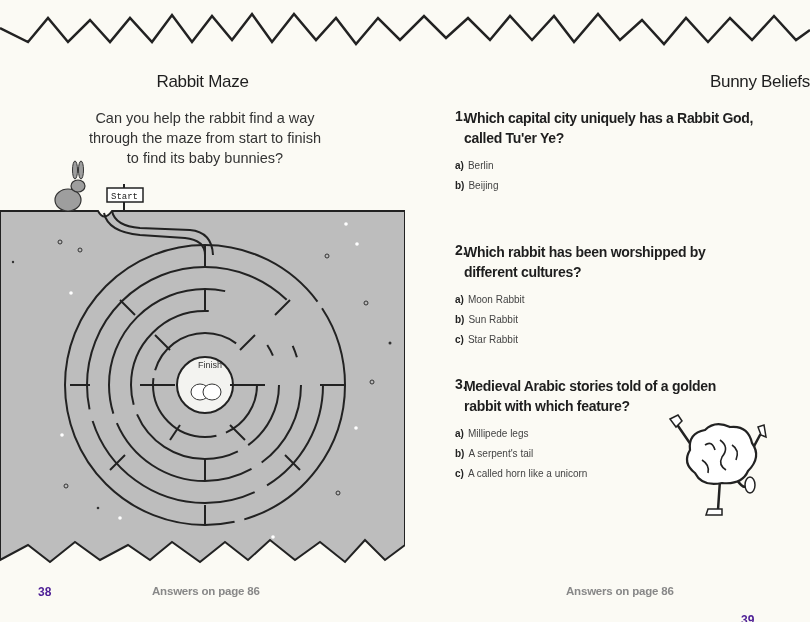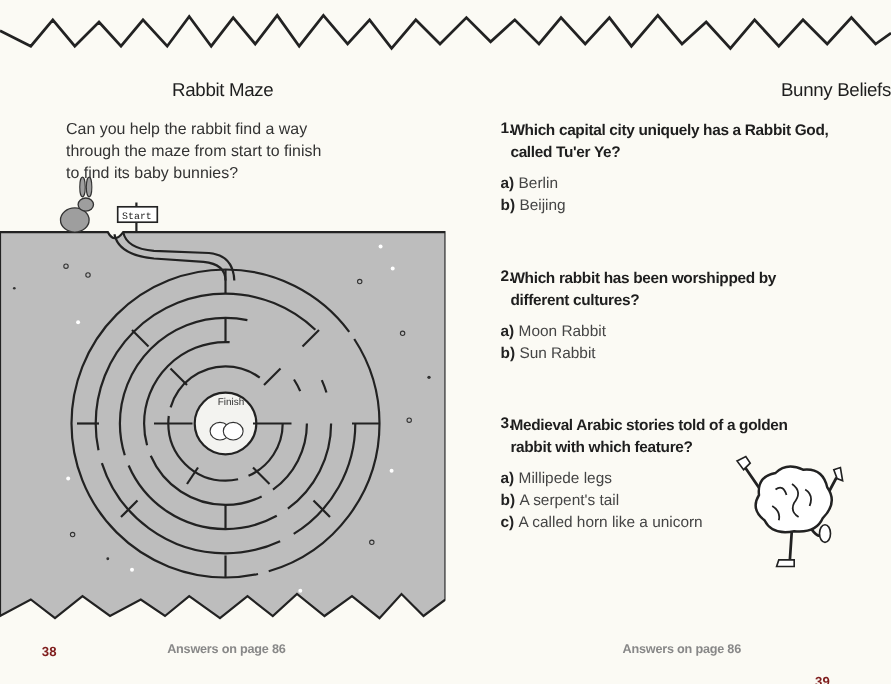--- a/index.html
+++ b/index.html
@@ -3,29 +3,29 @@
   <meta charset="utf-8">
   <style>
     html, body { margin:0; padding:0; }
     body { width:810px; height:622px; background:#fbfaf4; position:relative; overflow:hidden; font-family:"Liberation Sans", sans-serif; color:#222; }
     .zigzag-top { position:absolute; left:0; top:0; width:810px; height:60px; }
     .left-page { position:absolute; left:0; top:0; width:405px; height:622px; }
     .right-page { position:absolute; left:405px; top:0; width:405px; height:622px; }
     .title { position:absolute; font-weight:normal; font-size:17px; font-family:"Liberation Sans", sans-serif; letter-spacing:-0.3px; color:#1e1e1e; }
     .left-title { left:0; width:405px; top:72px; text-align:center; }
     .right-title { left:0; width:405px; top:72px; text-align:right; }
-    .intro { position:absolute; left:60px; width:290px; top:108px; text-align:left; font-size:14.5px; line-height:20px; color:#333; }
+    .intro { position:absolute; left:60px; width:290px; top:108px; text-align:center; font-size:14.5px; line-height:20px; color:#333; }
     .maze { position:absolute; left:0; top:150px; width:405px; height:425px; }
     .q { position:absolute; left:50px; width:330px; }
     .q-num { position:absolute; left:0; top:0; font-weight:bold; font-size:14px; color:#1e1e1e; }
     .q-text { margin-left:9px; font-weight:bold; font-size:14px; line-height:20px; color:#1e1e1e; letter-spacing:-0.3px; }
     .opts { margin-top:8px; }
-    .opt { font-size:14px; line-height:20px; color:#444; }
+    .opt { font-size:10px; line-height:20px; color:#444; }
     .opt-letter { font-weight:bold; color:#222; margin-right:4px; }
-    .footer-num { position:absolute; top:585px; font-size:12px; font-weight:bold; color:#7f1d1d; }
+    .footer-num { position:absolute; top:585px; font-size:12px; font-weight:bold; color:#4c1d95; }
     .footer-ans { position:absolute; top:585px; font-size:11.5px; font-weight:bold; color:#888; letter-spacing:-0.2px;text-align:right; }
     .brain { position:absolute; left:660px; top:405px; width:120px; height:120px; }
   </style>
 </head>
 <body>
 
 <svg class="zigzag-top" viewBox="0 0 810 60">
   <polyline fill="none" stroke="#222" stroke-width="2.5" points="0,28 28,42 48,18 68,42 90,20 110,42 130,18 152,42 172,15 192,42 212,16 232,40 252,14 272,42 294,14 316,40 336,18 356,44 378,18 400,40 424,16 446,38 468,18 490,40 510,16 532,40 554,16 574,42 598,14 620,40 642,20 664,44 686,18 708,42 730,18 752,40 774,16 796,40 810,30"></polyline>
 </svg>
 
@@ -125,20 +125,21 @@
       <div class="opt"><span class="opt-letter">b)</span><span>Beijing</span></div>
     </div>
   </div>
 
   <div class="q" style="top:242px;">
     <span class="q-num">2.</span>
     <div class="q-text" style="width:250px;">Which rabbit has been worshipped by different cultures?</div>
     <div class="opts">
       <div class="opt"><span class="opt-letter">a)</span><span>Moon Rabbit</span></div>
       <div class="opt"><span class="opt-letter">b)</span><span>Sun Rabbit</span></div>
+      <div class="opt"><span class="opt-letter">c)</span><span>Star Rabbit</span></div>
     </div>
   </div>
 
   <div class="q" style="top:376px;">
     <span class="q-num">3.</span>
     <div class="q-text" style="width:290px;">Medieval Arabic stories told of a golden rabbit with which feature?</div>
     <div class="opts">
       <div class="opt"><span class="opt-letter">a)</span><span>Millipede legs</span></div>
       <div class="opt"><span class="opt-letter">b)</span><span>A serpent's tail</span></div>
       <div class="opt"><span class="opt-letter">c)</span><span>A called horn like a unicorn</span></div>

